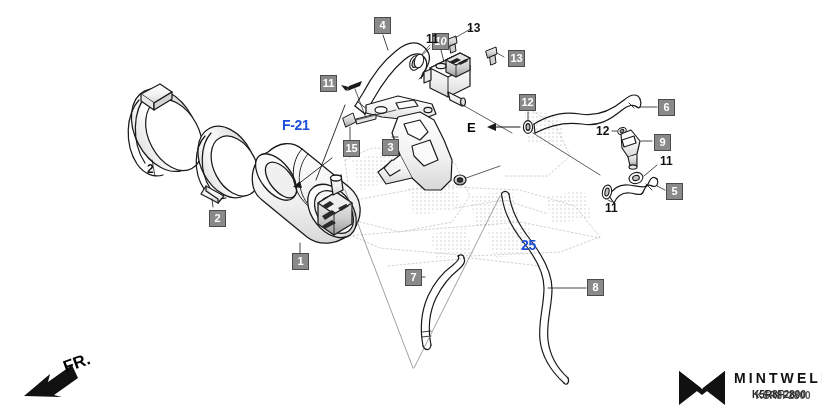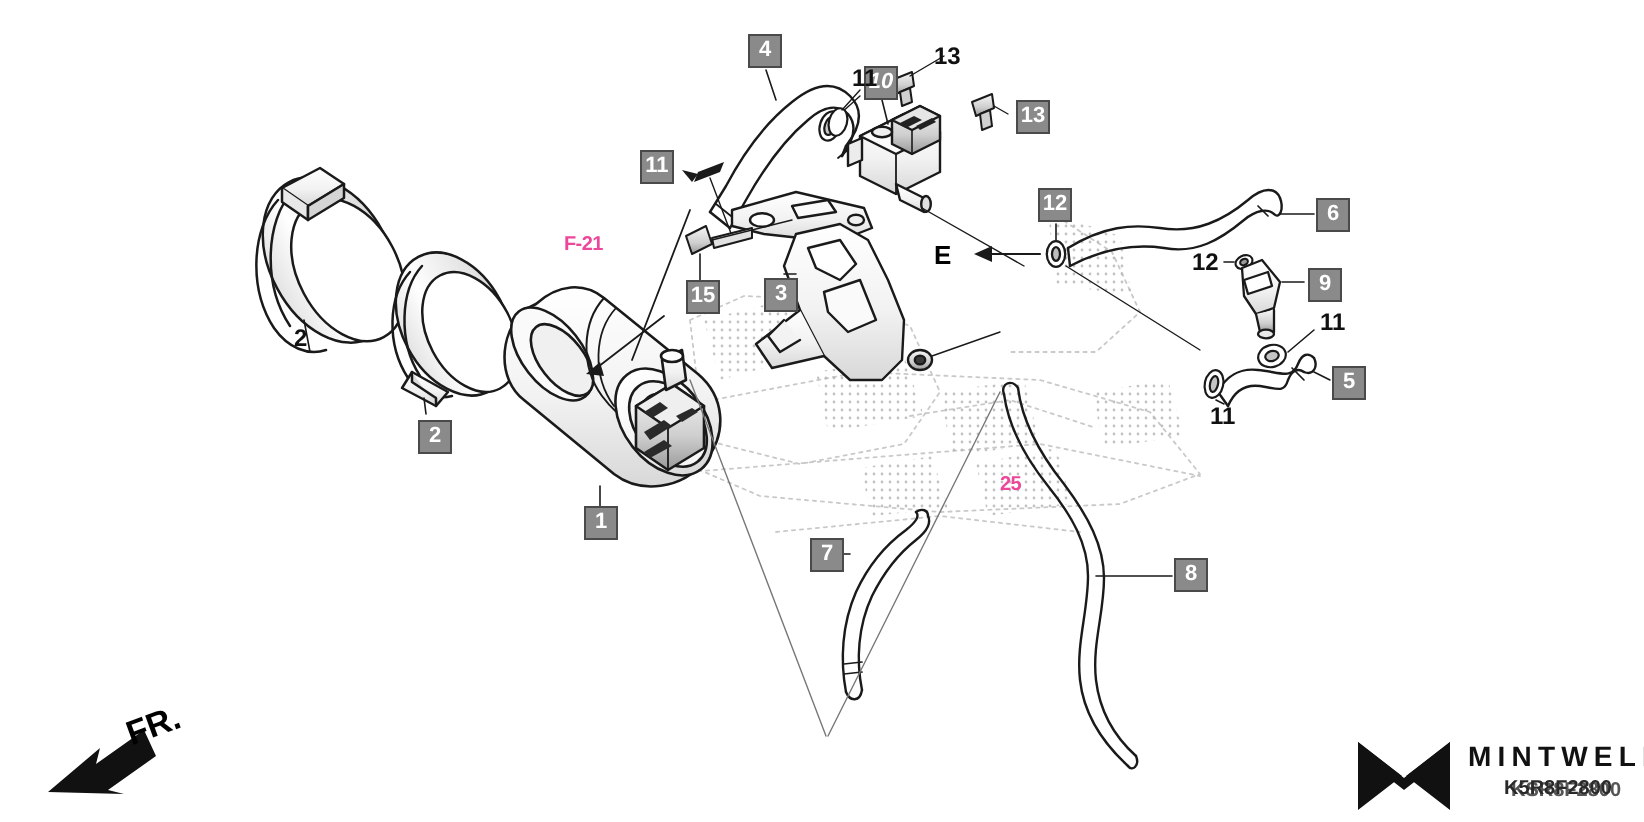--- a/index.html
+++ b/index.html
@@ -34,22 +34,22 @@
     color:#111;
     font-size:12px;
     font-weight:700;
     line-height:13px;
     font-family:"Liberation Sans", sans-serif;
     white-space:nowrap;
     user-select:none;
   }
   .lbl-ref{
     position:absolute;
-    color:#ec4899;
-    font-size:10px;
+    color:#1d4ed8;
+    font-size:14px;
     font-weight:700;
     font-family:"Liberation Sans", sans-serif;
     white-space:nowrap;
     letter-spacing:-0.3px;
     user-select:none;
   }
   .lbl-sec{
     position:absolute;
     color:#000;
     font-size:13px;
@@ -394,21 +394,21 @@
   <div class="lbl-box" style="left:343px;top:140px;">15</div>
   <div class="lbl-box" style="left:382px;top:139px;">3</div>
   <div class="lbl-plain" style="left:147px;top:163px;">2</div>
   <div class="lbl-box" style="left:209px;top:210px;">2</div>
   <div class="lbl-box" style="left:292px;top:253px;">1</div>
   <div class="lbl-box" style="left:405px;top:269px;">7</div>
   <div class="lbl-box" style="left:587px;top:279px;">8</div>
 
   <div class="lbl-ref" style="left:282px;top:117px;">F-21</div>
   <div class="lbl-sec" style="left:467px;top:120px;">E</div>
-  <div class="lbl-ref" style="left:500px;top:237px;">25</div>
+  <div class="lbl-ref" style="left:521px;top:237px;">25</div>
 
   <div id="fr-marker">
     <svg viewBox="0 0 84 46" width="84" height="46">
       <path d="M4,40 L30,18 L28,26 L52,9 L58,22 L34,39 L42,41 Z" fill="#111"></path>
     </svg>
     <div id="fr-text">FR.</div>
   </div>
 
   <div id="brand">
     <svg viewBox="0 0 52 42" width="52" height="42" style="position:absolute;left:0;top:0;">

